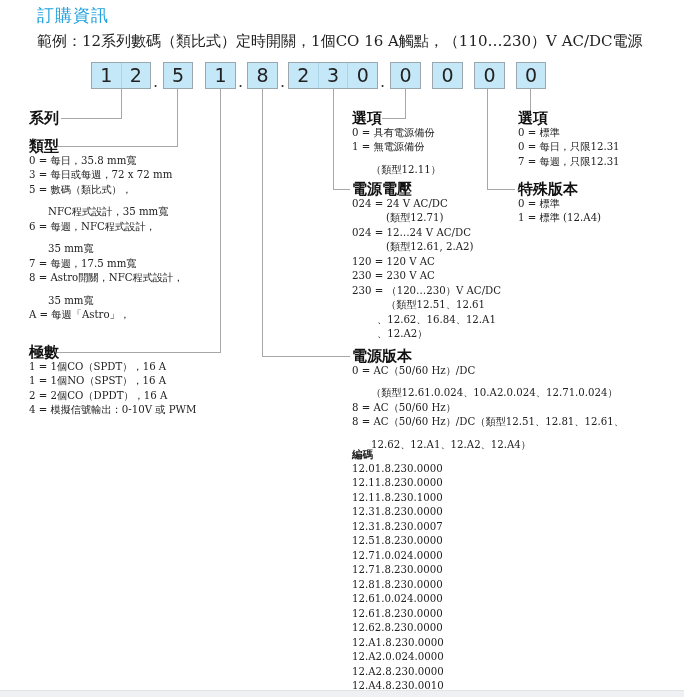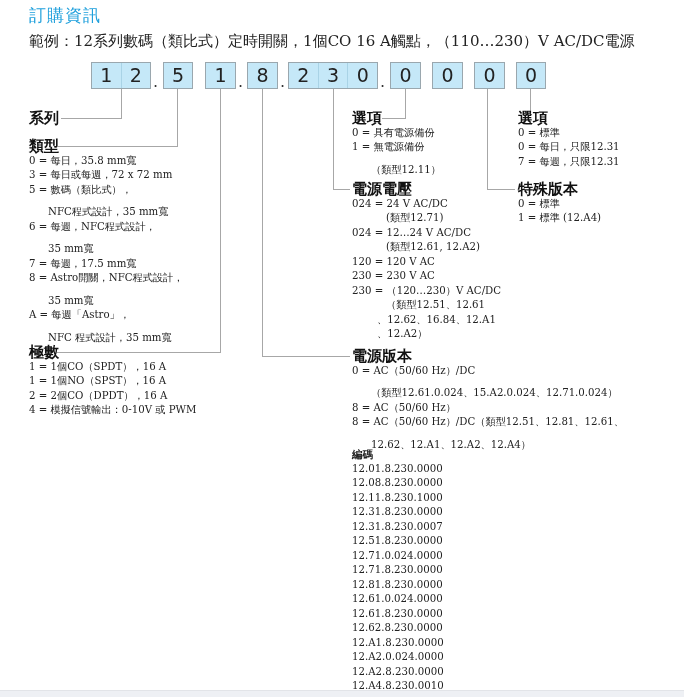--- a/index.html
+++ b/index.html
@@ -1,18 +1,18 @@
 <!DOCTYPE html>
 <html><head>
 <meta charset="utf-8">
 <style>
   html,body{margin:0;padding:0;}
   body{width:684px;height:697px;background:#fff;position:relative;overflow:hidden;
        font-family:"DejaVu Serif","Liberation Serif",serif;color:#222;}
-  .abs{position:absolute;}
+  .abs{position:absolute;margin-left:8px;}
   .title{left:29px;top:4px;font-family:"DejaVu Sans","Liberation Sans",sans-serif;
          font-size:17px;color:#1fa0dc;letter-spacing:1px;}
   .example{left:29px;top:32px;font-size:15px;color:#222;white-space:nowrap;}
   .box{position:absolute;top:62px;height:27px;background:#c5e8f8;border:1px solid #9aa7ae;
        box-sizing:border-box;display:flex;font-family:"DejaVu Sans","Liberation Sans",sans-serif;
        font-size:19px;color:#222;}
   .box span{flex:1;text-align:center;line-height:25px;}
   .box span + span{border-left:1px solid #a9d3e6;}
   .dot{position:absolute;top:72px;font-family:"DejaVu Sans",sans-serif;font-size:16px;color:#333;}
   .ln{position:absolute;background:#a7a7a7;}
@@ -99,21 +99,20 @@
   <div>0 = 每日，35.8 mm寬</div>
   <div>3 = 每日或每週，72 x 72 mm</div>
   <div>5 = 數碼（類比式），</div>
   <div class="ind">NFC程式設計，35 mm寬</div>
   <div>6 = 每週，NFC程式設計，</div>
   <div class="ind">35 mm寬</div>
   <div>7 = 每週，17.5 mm寬</div>
   <div>8 = Astro開關，NFC程式設計，</div>
   <div class="ind">35 mm寬</div>
   <div>A = 每週「Astro」，</div>
-  <div class="ind">NFC 程式設計，35 mm寬</div>
 </div>
 
 <div class="sec" style="left:29px;top:345px;">
   <div class="h">極數</div>
   <div>1 = 1個CO（SPDT），16 A</div>
   <div>1 = 1個NO（SPST），16 A</div>
   <div>2 = 2個CO（DPDT），16 A</div>
   <div>4 = 模擬信號輸出：0-10V 或 PWM</div>
 </div>
 
@@ -129,48 +128,48 @@
   <div>0 = 標準</div>
   <div>0 = 每日，只限12.31</div>
   <div>7 = 每週，只限12.31</div>
 </div>
 
 <div class="sec" style="left:352px;top:182px;">
   <div class="h">電源電壓</div>
   <div>024 = 24 V AC/DC</div>
   <div class="ind2">(類型12.71)</div>
   <div>024 = 12…24 V AC/DC</div>
-  <div class="ind2">(類型12.61, 12.A2)</div>
+  <div class="ind2">(類型12.61, 2.A2)</div>
   <div>120 = 120 V AC</div>
   <div>230 = 230 V AC</div>
   <div>230 = （120…230）V AC/DC</div>
   <div class="ind2">（類型12.51、12.61</div>
   <div style="padding-left:25px;">、12.62、16.84、12.A1</div>
   <div style="padding-left:25px;">、12.A2）</div>
 </div>
 
 <div class="sec" style="left:518px;top:182px;">
   <div class="h">特殊版本</div>
   <div>0 = 標準</div>
   <div>1 = 標準 (12.A4)</div>
 </div>
 
 <div class="sec" style="left:352px;top:349px;">
   <div class="h">電源版本</div>
   <div>0 = AC（50/60 Hz）/DC</div>
-  <div class="ind">（類型12.61.0.024、15.A2.0.024、12.71.0.024）</div>
+  <div class="ind">（類型12.61.0.024、10.A2.0.024、12.71.0.024）</div>
   <div>8 = AC（50/60 Hz）</div>
   <div>8 = AC（50/60 Hz）/DC（類型12.51、12.81、12.61、</div>
   <div class="ind">12.62、12.A1、12.A2、12.A4）</div>
 </div>
 
 <div class="codes">
   <div class="h">編碼</div>
   <div>12.01.8.230.0000</div>
-  <div>12.08.8.230.0000</div>
+  <div>12.11.8.230.0000</div>
   <div>12.11.8.230.1000</div>
   <div>12.31.8.230.0000</div>
   <div>12.31.8.230.0007</div>
   <div>12.51.8.230.0000</div>
   <div>12.71.0.024.0000</div>
   <div>12.71.8.230.0000</div>
   <div>12.81.8.230.0000</div>
   <div>12.61.0.024.0000</div>
   <div>12.61.8.230.0000</div>
   <div>12.62.8.230.0000</div>

